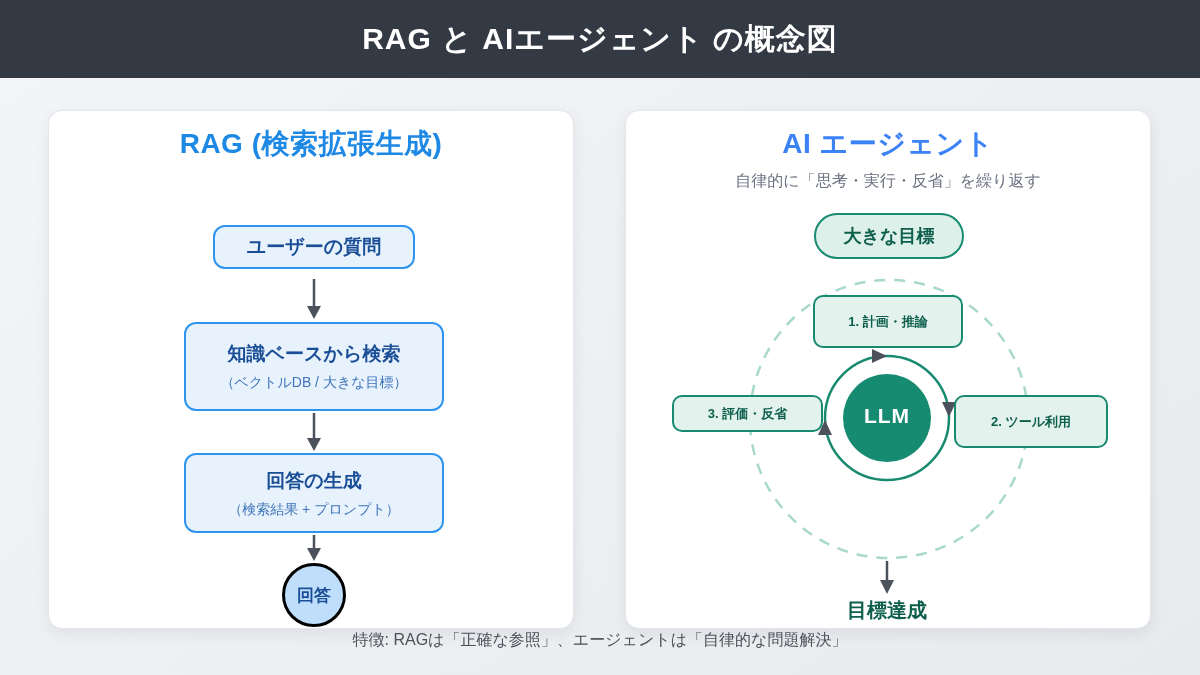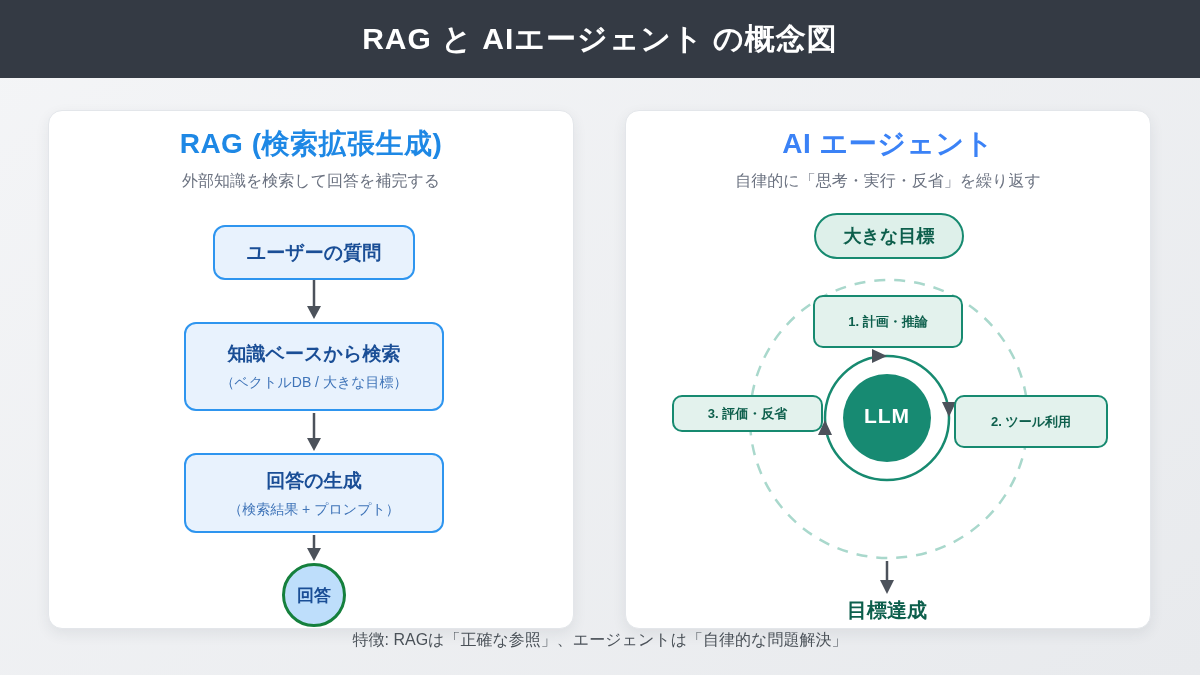--- a/index.html
+++ b/index.html
@@ -83,29 +83,29 @@
   }
   .flow-box .label {
     font-size: 19px;
     font-weight: bold;
     color: #1a4e96;
   }
   .flow-box .sublabel {
     font-size: 14px;
     color: #3f74b8;
   }
-  .box-step1 { left: 164px; top: 114px; width: 202px; height: 55px; }
+  .box-step1 { left: 164px; top: 114px; width: 202px; height: 44px; }
   .box-step2 { left: 135px; top: 211px; width: 260px; height: 89px; }
   .box-step3 { left: 135px; top: 342px; width: 260px; height: 80px; }
   .result-circle {
     position: absolute;
     left: 233px; top: 452px;
     width: 64px; height: 64px;
     background: #bedefb;
-    border: 3px solid #15803d;
+    border: 3px solid #000000;
     border-radius: 50%;
     display: flex;
     align-items: center;
     justify-content: center;
     font-size: 17px;
     font-weight: bold;
     color: #1a4e96;
   }
   
   .goal-pill {
@@ -170,21 +170,20 @@
 <body>
 
 <div class="page">
 
   <header class="banner">
     <h1>RAG と AIエージェント の概念図</h1>
   </header>
 
   <section class="card rag">
     <h2>RAG (検索拡張生成)</h2>
-    <p class="subtitle">外部知識を検索して回答を補完する</p>
 
     <svg class="overlay-svg" viewBox="0 0 526 519">
       <g>
         <line x1="265" y1="168" x2="265" y2="196" stroke="#4c525b" stroke-width="2.5"></line>
         <polygon points="258,195 272,195 265,208" fill="#4c525b"></polygon>
       </g>
       <g>
         <line x1="265" y1="302" x2="265" y2="328" stroke="#4c525b" stroke-width="2.5"></line>
         <polygon points="258,327 272,327 265,340" fill="#4c525b"></polygon>
       </g>

